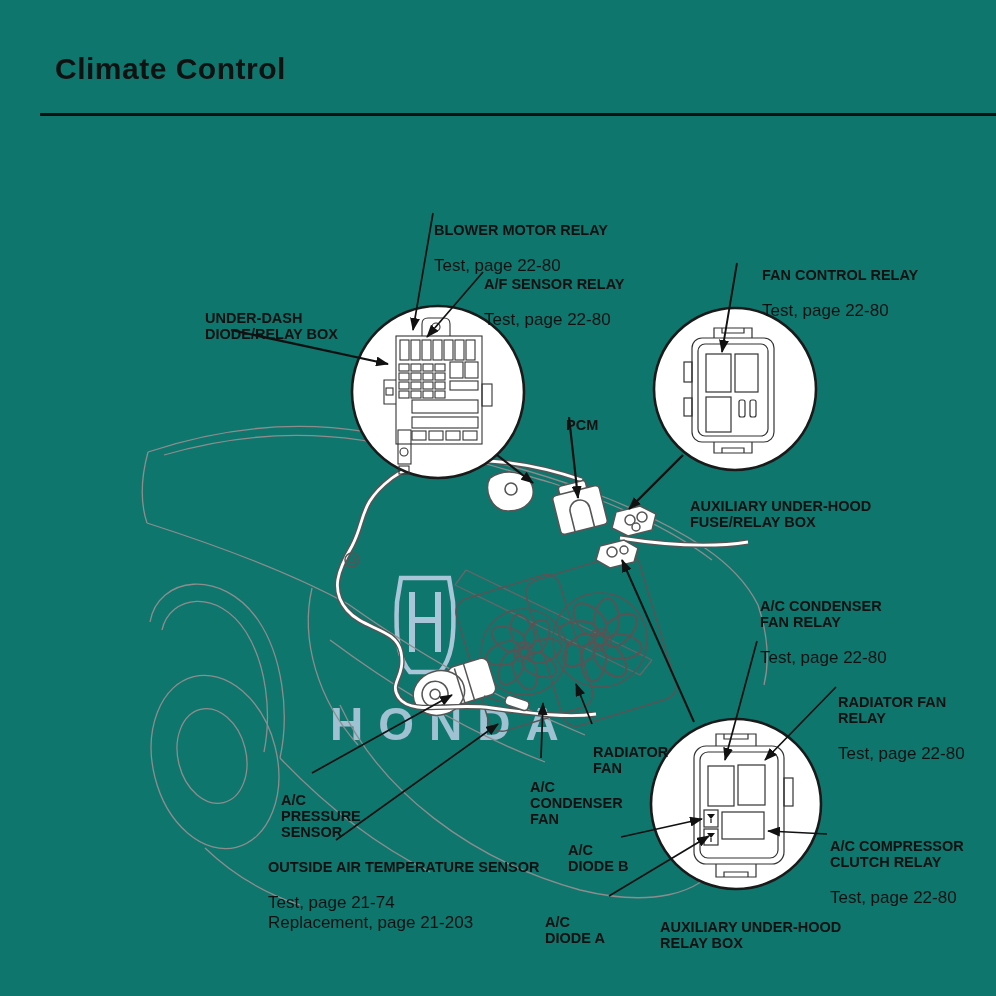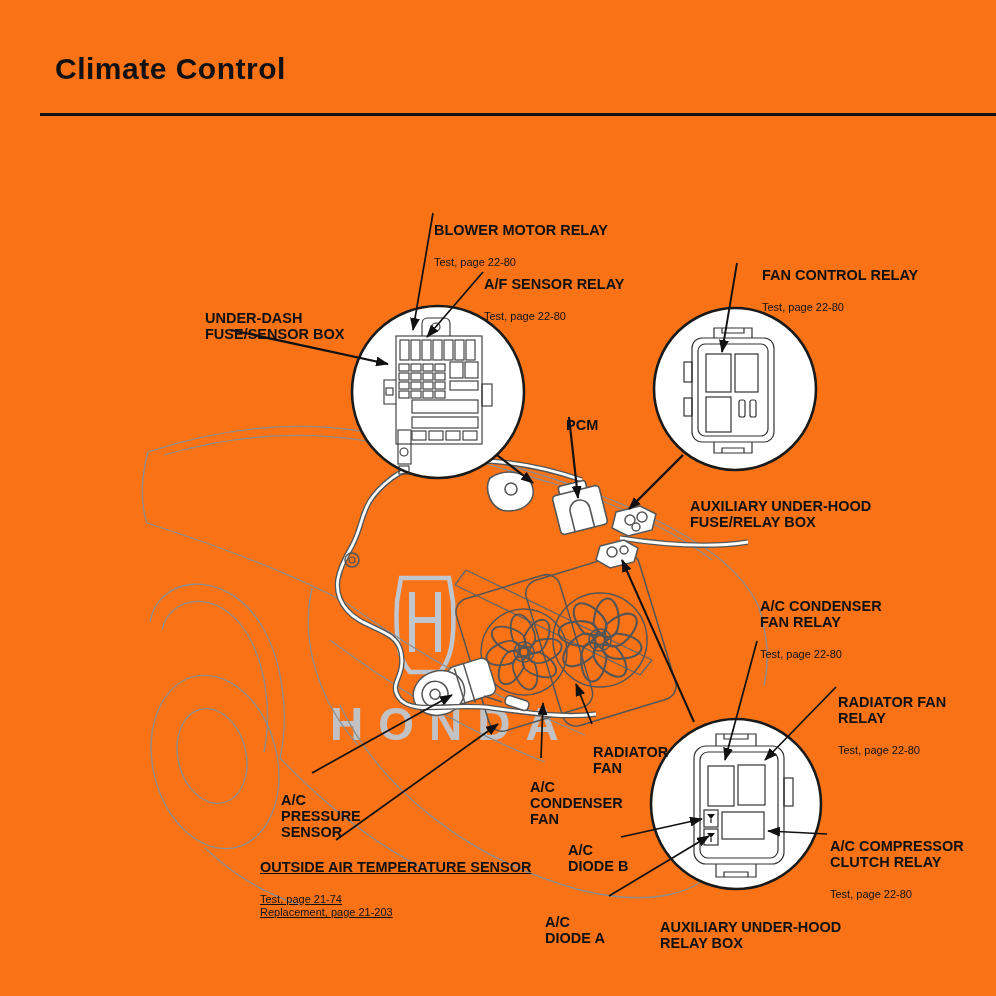--- a/index.html
+++ b/index.html
@@ -1,25 +1,25 @@
 <!DOCTYPE html>
 <html><head>
 <meta charset="utf-8">
 <style>
   html,body{margin:0;padding:0;background:#fff;}
-  .page{position:relative;width:996px;height:996px;background:#f97316;overflow:hidden;
+  .page{position:relative;width:996px;height:996px;background:#0f766e;overflow:hidden;
         font-family:"Liberation Sans", sans-serif;color:#111;}
   .h1{position:absolute;left:55px;top:52px;font-size:30px;font-weight:700;letter-spacing:.5px;}
   .rule{position:absolute;left:40px;top:113px;width:956px;height:3px;background:#111;}
   .h2{position:absolute;left:76px;top:131px;font-size:21.5px;font-weight:700;letter-spacing:.2px;}
   .diagram{position:absolute;inset:0;}
   .diagram svg{position:absolute;left:0;top:0;}
   .lbl{position:absolute;white-space:pre-line;line-height:1.12;}
   .nm{font-size:14.5px;font-weight:700;}
-  .nt{font-size:11px;font-weight:400;line-height:1.18;white-space:pre-line;}
+  .nt{font-size:17px;font-weight:400;line-height:1.18;white-space:pre-line;}
 </style>
 </head>
 <body>
 
 <div class="page">
 
   <div class="h1">Climate Control</div>
   <div class="rule"></div>
 
   <div class="diagram">
@@ -263,21 +263,21 @@
       <div class="nt">Test, page 22-80</div>
     </div>
 
     <div class="lbl" style="left:762px;top:249px;">
       <div class="nm">FAN CONTROL RELAY</div>
       <div class="nt">Test, page 22-80</div>
     </div>
 
     <div class="lbl" style="left:205px;top:292px;">
       <div class="nm">UNDER-DASH
-FUSE/SENSOR BOX</div>
+DIODE/RELAY BOX</div>
     </div>
 
     <div class="lbl" style="left:566px;top:399px;">
       <div class="nm">PCM</div>
     </div>
 
     <div class="lbl" style="left:690px;top:480px;">
       <div class="nm">AUXILIARY UNDER-HOOD
 FUSE/RELAY BOX</div>
     </div>
@@ -304,21 +304,21 @@
 CONDENSER
 FAN</div>
     </div>
 
     <div class="lbl" style="left:281px;top:774px;">
       <div class="nm">A/C
 PRESSURE
 SENSOR</div>
     </div>
 
-    <div class="lbl" style="left:260px;top:841px;text-decoration:underline;">
+    <div class="lbl" style="left:268px;top:841px;">
       <div class="nm">OUTSIDE AIR TEMPERATURE SENSOR</div>
       <div class="nt">Test, page 21-74
 Replacement, page 21-203</div>
     </div>
 
     <div class="lbl" style="left:568px;top:824px;">
       <div class="nm">A/C
 DIODE B</div>
     </div>
 

